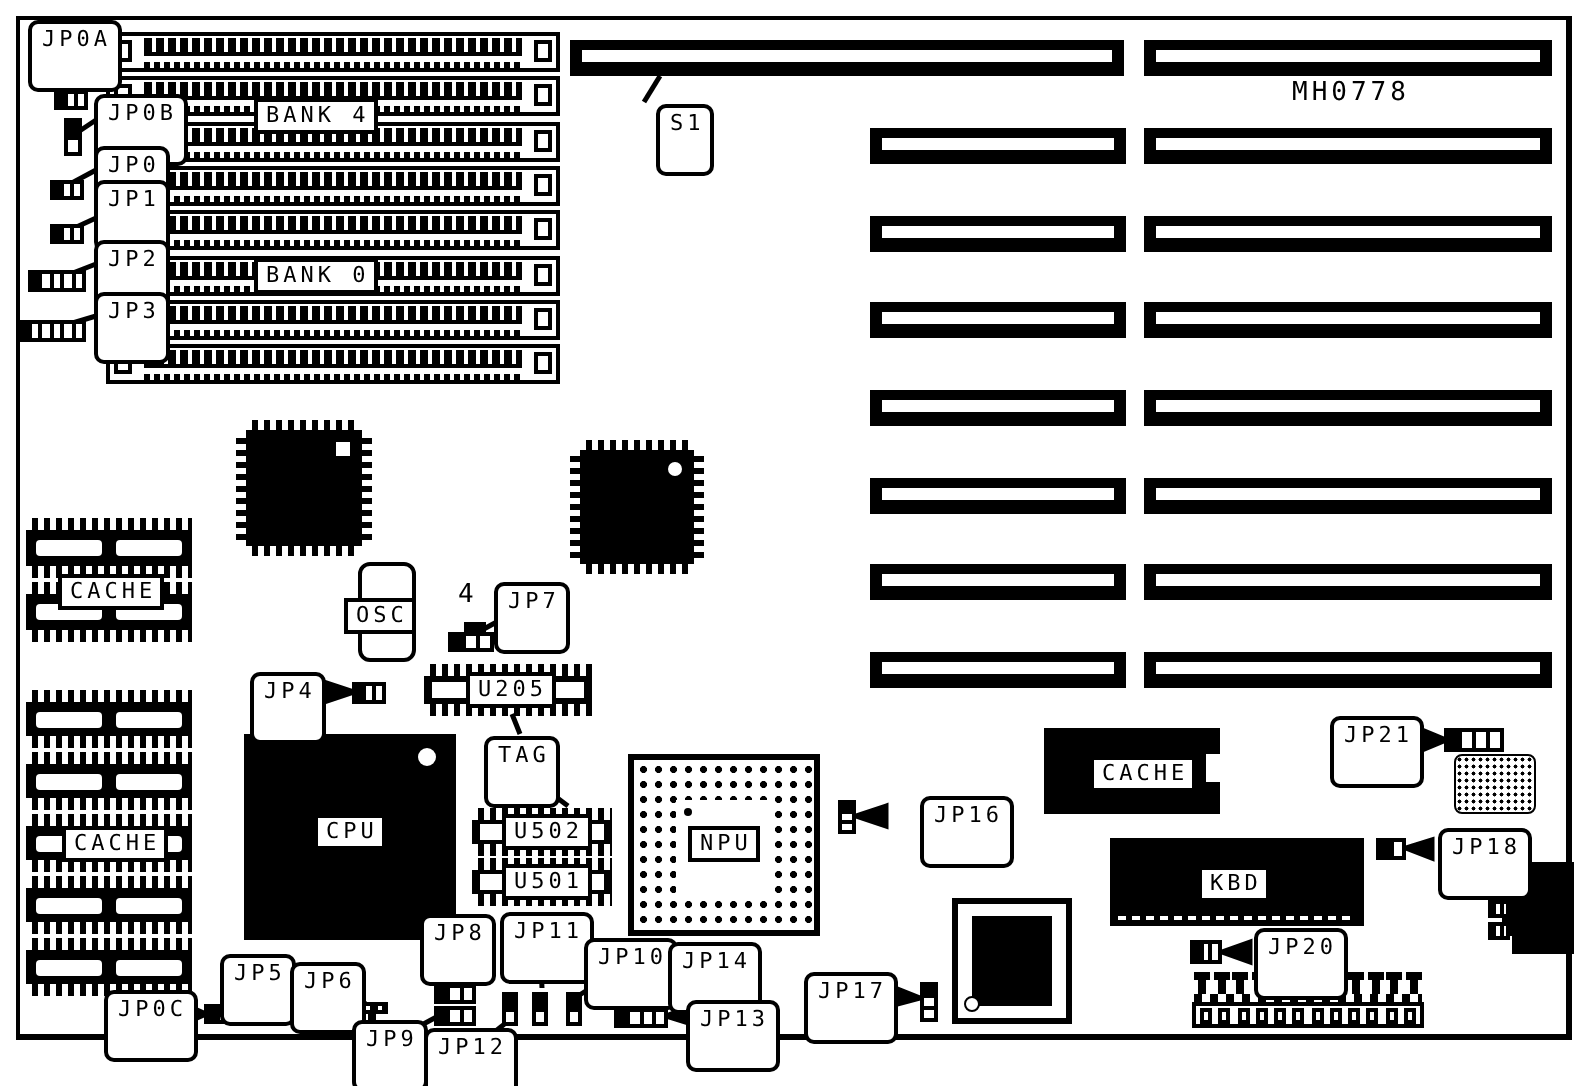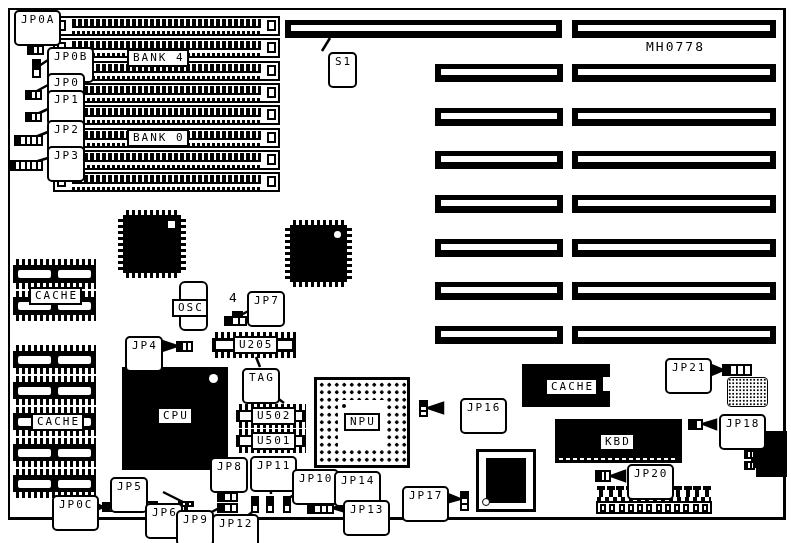--- a/index.html
+++ b/index.html
@@ -530,21 +530,21 @@
   <div class="callout" style="left:328px;top:52px">S1</div>
   <div class="callout" style="left:247px;top:291px">JP7</div>
   <div class="callout" style="left:125px;top:336px">JP4</div>
   <div class="callout" style="left:460px;top:398px">JP16</div>
   <div class="callout" style="left:665px;top:358px">JP21</div>
   <div class="callout" style="left:719px;top:414px">JP18</div>
   <div class="callout" style="left:627px;top:464px">JP20</div>
   <div class="callout" style="left:402px;top:486px">JP17</div>
   <div class="callout" style="left:52px;top:495px">JP0C</div>
   <div class="callout" style="left:110px;top:477px">JP5</div>
-  <div class="callout" style="left:145px;top:503px">JP6</div>
+  <div class="callout" style="left:145px;top:481px">JP6</div>
   <div class="callout" style="left:210px;top:457px">JP8</div>
   <div class="callout" style="left:176px;top:510px">JP9</div>
   <div class="callout" style="left:250px;top:456px">JP11</div>
   <div class="callout" style="left:212px;top:514px">JP12</div>
   <div class="callout" style="left:292px;top:469px">JP10</div>
   <div class="callout" style="left:334px;top:471px">JP14</div>
   <div class="callout" style="left:343px;top:500px">JP13</div>
 
 </div>
 

